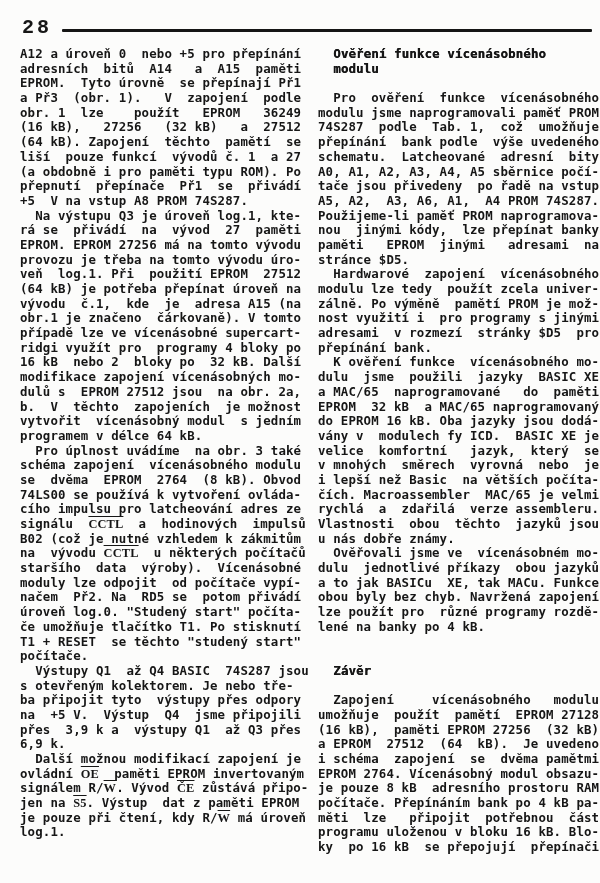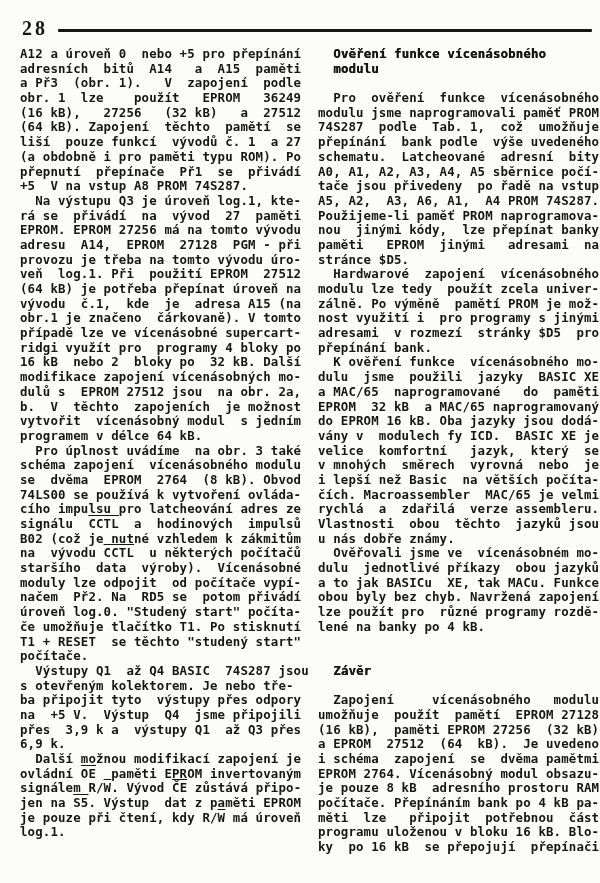--- a/index.html
+++ b/index.html
@@ -9,21 +9,21 @@
     color:#161616;
     font-family:"DejaVu Sans Mono", monospace;
     overflow:hidden;
   }
   .page { width:600px; height:883px; position:relative; }
   .header {
     display:flex; align-items:flex-start;
     padding:18px 8px 0 22px;
   }
   .pagenum {
-    font-family:Liberation Serif, serif;
+    font-family:Liberation Mono, monospace;
     font-weight:bold;
     font-size:20px;
     letter-spacing:3px;
     line-height:20px;
   }
   .rule {
     flex:1 1 auto;
     height:3px;
     background:#151515;
     margin-left:10px;
@@ -39,46 +39,46 @@
   .col + .col { margin-left:14px; }
   .ln {
     white-space:pre;
     font-size:12.4px;
     font-weight:700;
     line-height:14.7px;
     height:14.7px;
     letter-spacing:0.14px;
   }
   .hd { text-shadow:0.35px 0 0 currentColor; }
-  .ov { text-decoration:overline; text-decoration-thickness:1.3px; }
+  .ov { text-decoration:overline; text-decoration-thickness:1.3px;font-family:Liberation Serif, serif; }
 </style>
 </head>
 <body>
 
 <div class="page">
   <div class="header">
     <span class="pagenum">28</span>
     <span class="rule"></span>
   </div>
   <div class="cols">
     <div class="col" id="col-left">
         <div class="ln">A12 a úroveň 0  nebo +5 pro přepínání</div>
         <div class="ln">adresních  bitů  A14   a  A15  paměti</div>
+        <div class="ln">EPROM.  Tyto úrovně  se přepínají Př1</div>
         <div class="ln">a Př3  (obr. 1).   V  zapojení  podle</div>
         <div class="ln">obr. 1  lze    použít   EPROM   36249</div>
         <div class="ln">(16 kB),   27256   (32 kB)   a  27512</div>
         <div class="ln">(64 kB). Zapojení  těchto  pamětí  se</div>
         <div class="ln">liší  pouze funkcí  vývodů č. 1  a 27</div>
         <div class="ln">(a obdobně i pro paměti typu ROM). Po</div>
         <div class="ln">přepnutí  přepínače  Př1  se  přivádí</div>
         <div class="ln">+5  V na vstup A8 PROM 74S287.</div>
         <div class="ln">  Na výstupu Q3 je úroveň log.1, kte-</div>
         <div class="ln">rá se  přivádí  na  vývod  27  paměti</div>
         <div class="ln">EPROM. EPROM 27256 má na tomto vývodu</div>
-        <div class="ln">adresu  A14,  EPROM  27128  PGM - při</div>
         <div class="ln">provozu je třeba na tomto vývodu úro-</div>
         <div class="ln">veň  log.1. Při  použití EPROM  27512</div>
         <div class="ln">(64 kB) je potřeba přepínat úroveň na</div>
         <div class="ln">vývodu  č.1,  kde  je  adresa A15 (na</div>
         <div class="ln">obr.1 je značeno  čárkovaně). V tomto</div>
         <div class="ln">případě lze ve vícenásobné supercart-</div>
         <div class="ln">ridgi využít pro  programy 4 bloky po</div>
         <div class="ln">16 kB  nebo 2  bloky po  32 kB. Další</div>
         <div class="ln">modifikace zapojení vícenásobných mo-</div>
         <div class="ln">dulů s  EPROM 27512 jsou  na obr. 2a,</div>

